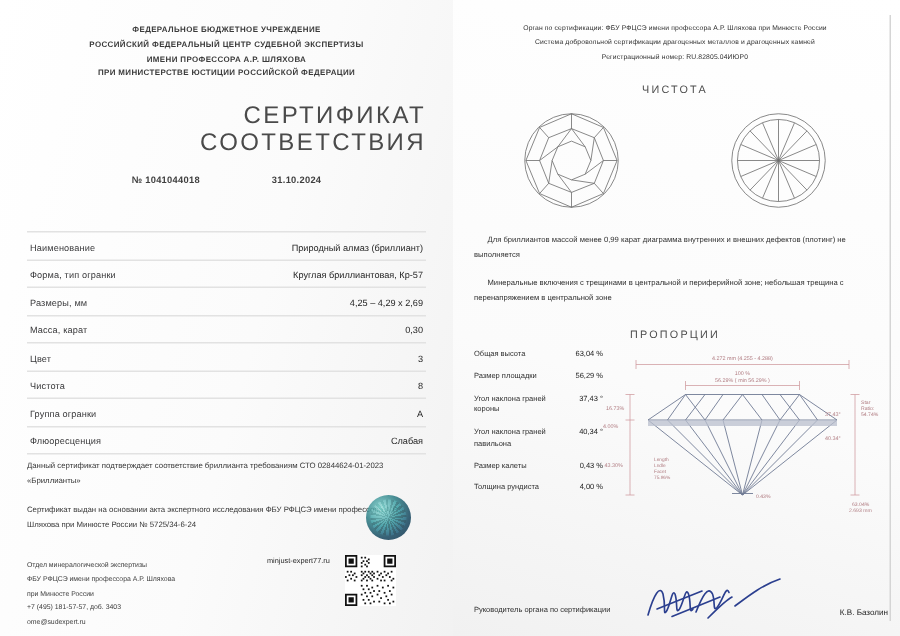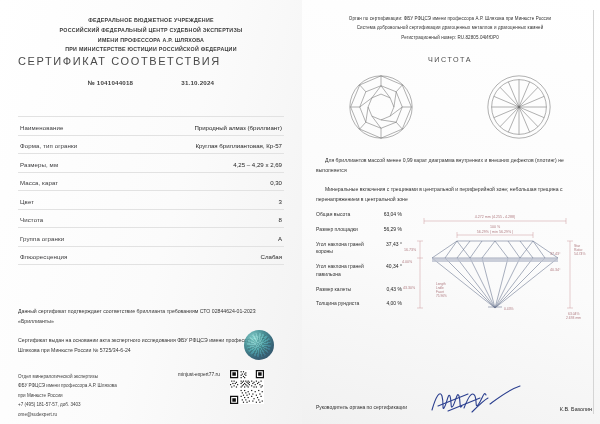--- a/index.html
+++ b/index.html
@@ -41,24 +41,25 @@
   .org-head {
     text-align: center;
     font-size: 5.3px;
     letter-spacing: .25px;
     color: #3a3a3a;
     line-height: 1.85;
     font-weight: 700;
     margin-top: 2px;
   }
   .cert-title {
-    text-align: left;
-    font-size: 11px;
+    text-align: right;
+    font-size: 16px;
     letter-spacing: 1.6px;
     color: #4a4a4a;
+    margin-top: 14px;
     font-weight: 400;
   }
   .cert-meta {
     display: flex;
     justify-content: center;
     gap: 48px;
     margin-top: 12px;
     font-size: 6.2px;
     color: #3f3f3f;
     font-weight: 700;
@@ -431,20 +432,21 @@
             <line x1="36" y1="17" x2="50" y2="50"></line>
           </g>
         </g>
       </svg>
     </div>
 
     <div class="note">Для бриллиантов массой менее 0,99 карат диаграмма внутренних и внешних дефектов (плотинг) не выполняется</div>
 
     <div class="comments-text">Минеральные включения с трещинами в центральной и периферийной зоне; небольшая трещина с перенапряжением в центральной зоне</div>
 
+    <div class="sec-title">ПРОПОРЦИИ</div>
 
     <div class="prop-wrap">
       <div class="prop-list">
         <div class="prop-row">
           <span class="prop-k">Общая высота</span>
           <span class="prop-v">63,04 %</span>
         </div>
         <div class="prop-row">
           <span class="prop-k">Размер площадки</span>
           <span class="prop-v">56,29 %</span>

